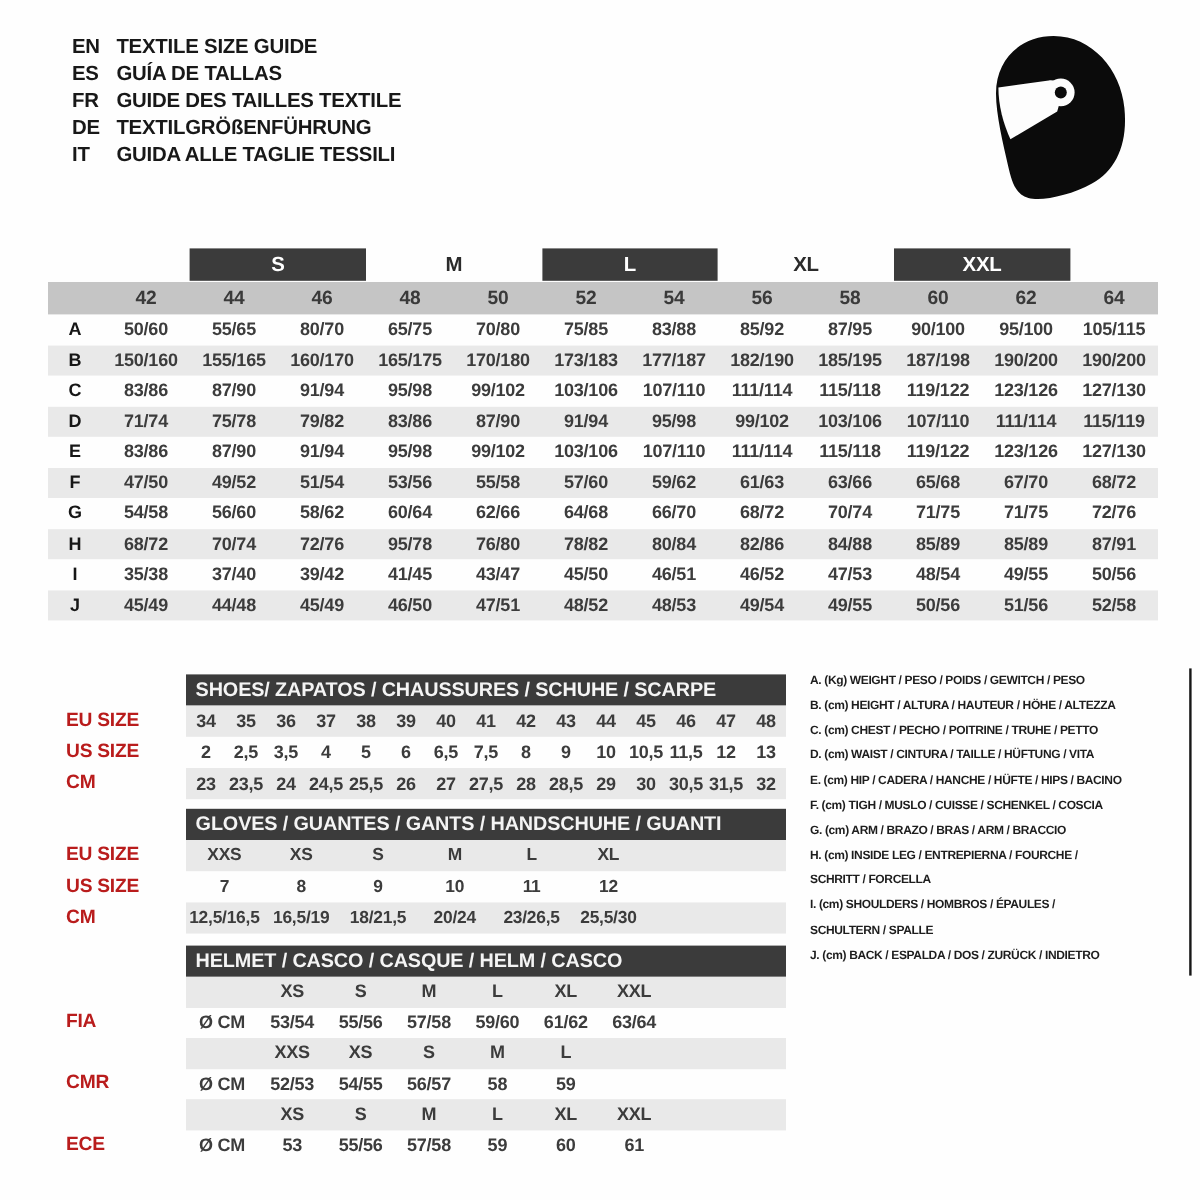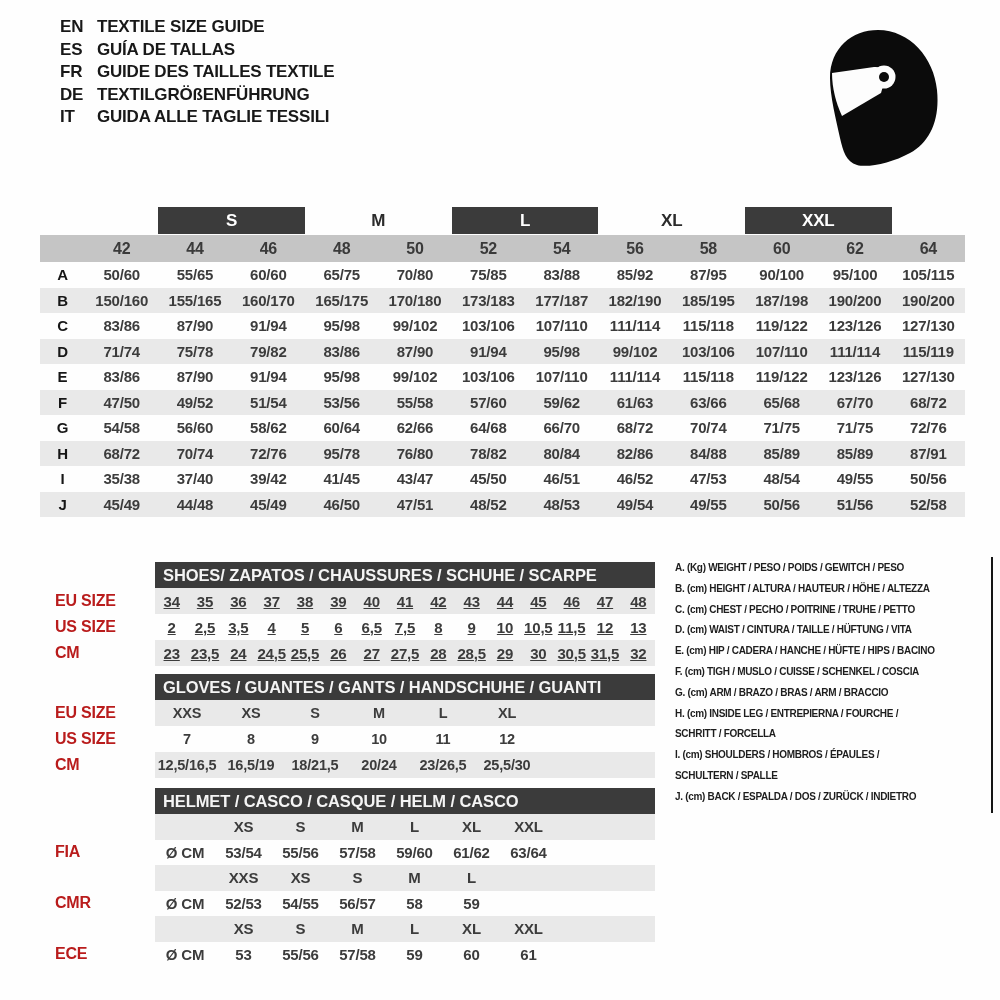--- a/index.html
+++ b/index.html
@@ -1,20 +1,20 @@
 <!DOCTYPE html>
 <html><head>
 <meta charset="utf-8">
 <style>
   html,body{margin:0;padding:0;background:#fff;}
   .page{position:relative;width:1000px;height:1000px;background:#fefefe;overflow:hidden;
         font-family:"Liberation Sans",sans-serif;font-weight:bold;color:#3c3c3c;letter-spacing:-0.2px;}
 
   
-  .langs{position:absolute;top:16px;left:60px;}
+  .langs{position:absolute;top:28px;left:60px;}
   .lang-row{display:flex;height:22.5px;align-items:center;font-size:17px;color:#181818;}
   .lang-code{width:37px;}
 
   
   .helmet-logo{position:absolute;left:808px;top:26px;width:150px;height:140px;}
 
   
   .textile{position:absolute;left:40px;top:207px;width:925px;}
   .tgrid{display:grid;grid-template-columns:45px repeat(12,1fr);}
   .group-row{height:27px;margin-bottom:1px;}
@@ -31,21 +31,21 @@
   .subtables{position:absolute;left:40px;top:562px;width:615px;}
   .srow{display:flex;justify-content:space-between;}
   .lbl{width:108px;display:flex;align-items:center;font-size:16px;color:#b91c1c;
        padding-left:15px;box-sizing:border-box;flex:none;}
   .bar{width:500px;height:26px;background:#3b3b3b;color:#f4f4f4;display:flex;align-items:center;
        padding-left:8px;box-sizing:border-box;font-size:16.5px;letter-spacing:-0.1px;}
   .content{width:500px;display:grid;height:26px;}
   .content.h25{height:25.5px;}
   .content.gray{background:#e9e9e9;}
   .content span{display:flex;align-items:center;justify-content:center;font-size:15px;white-space:nowrap;}
-  .shoes-grid{grid-template-columns:repeat(15,1fr);text-decoration:underline;}
+  .shoes-grid{grid-template-columns:repeat(15,1fr);}
   .gloves-grid{grid-template-columns:repeat(6,64px) 1fr;}
   .gloves-grid span{font-size:14.5px;}
   .helmet-grid{grid-template-columns:60px repeat(6,57px) 1fr;}
   .gap8{height:8px;} .gap10{height:10px;}
 
   
   .legend{position:absolute;left:675px;top:558px;width:310px;}
   .legend-item{font-size:10px;line-height:20.8px;color:#1d1d1d;white-space:pre-line;letter-spacing:-0.3px;}
   .side-rule{position:absolute;left:991px;top:557px;width:2px;height:256px;background:#161616;}
 </style>
@@ -106,21 +106,21 @@
         <span style="grid-column: 10;">58</span>
         <span style="grid-column: 11;">60</span>
         <span style="grid-column: 12;">62</span>
         <span style="grid-column: 13;">64</span>
       </div>
     <div id="textileRows">
         <div class="trow tgrid">
           <span class="letter">A</span>
           <span>50/60</span>
           <span>55/65</span>
-          <span>60/60</span>
+          <span>80/70</span>
           <span>65/75</span>
           <span>70/80</span>
           <span>75/85</span>
           <span>83/88</span>
           <span>85/92</span>
           <span>87/95</span>
           <span>90/100</span>
           <span>95/100</span>
           <span>105/115</span>
         </div>

